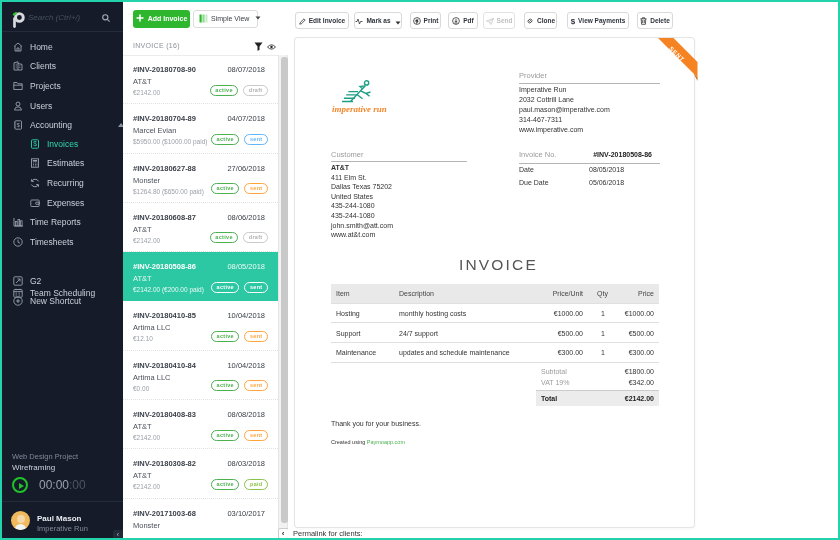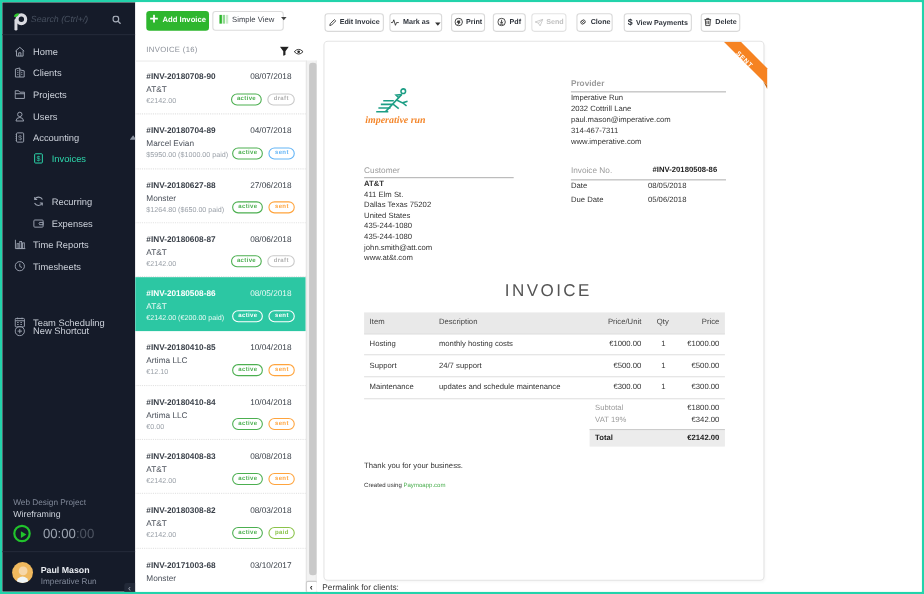--- a/index.html
+++ b/index.html
@@ -72,21 +72,21 @@
 
   
   #paper { position:absolute; left:7px; top:36px; width:399px; height:489px; background:#fff; box-shadow:0 0 0 1px #e4e4e4, 1px 2px 3px rgba(0,0,0,0.04); border-radius:3px; font-size:7px; }
   
   #plogo { position:absolute; left:46px; top:42px; width:33px; height:23px; }
   #pname { position:absolute; left:22px; top:66px; width:85px; text-align:center; font-family:"Liberation Serif", serif; font-style:italic; font-weight:bold; font-size:9px; color:#f4872c; }
   .glabel { font-size:7.5px; color:#9b9b9b; }
   .hr { position:absolute; border-top:1px solid #b5b5b5; }
   .tline { font-size:7px; color:#333; }
   #prov { position:absolute; left:224px; top:33px; width:141px; }
-  #prov .glabel { display:block; line-height:10px;font-weight:bold; }
+  #prov .glabel { display:block; line-height:10px; }
   #cust { position:absolute; left:36px; top:112px; width:140px; }
   #cust .glabel { display:block; line-height:10px; }
   #meta { position:absolute; left:224px; top:112px; width:141px; }
   #meta span { line-height:12px; }
   #invtitle { position:absolute; left:4px; top:217.5px; width:399px; text-align:center; font-size:15.5px; color:#555; letter-spacing:2.2px; }
   #tbl { position:absolute; left:36px; top:246px; width:328px; font-size:7px; color:#333; }
   #tbl .hd { height:16.5px; background:#e9e9e9; color:#444; border-bottom:none; }
   #tbl .tr { position:relative; height:19.7px; border-bottom:1px solid #e0e0e0; }
   #tbl .c1 { position:absolute; left:5px; top:50%; transform:translateY(-50%); }
   #tbl .c2 { position:absolute; left:68px; top:50%; transform:translateY(-50%); }
@@ -155,20 +155,28 @@
       <span class="tx">Accounting</span>
       <span class="caret-up"></span>
     </div>
     <div class="nav sub active" style="top:132px;">
       <svg class="ic" width="10" height="10" viewBox="0 0 10 10">
         <rect x="1.5" y="0.8" width="7" height="8.4" rx="0.8" fill="none" stroke="currentColor" stroke-width="0.9"></rect>
         <text x="3.2" y="7.2" font-size="6.5" fill="currentColor" font-family="Liberation Sans">$</text>
       </svg>
       <span class="tx">Invoices</span>
     </div>
+    <div class="nav sub" style="top:151.6px;">
+      <svg class="ic" width="10" height="10" viewBox="0 0 10 10">
+        <rect x="1.5" y="0.8" width="7" height="8.4" fill="none" stroke="currentColor" stroke-width="0.9"></rect>
+        <rect x="2.8" y="2" width="4.4" height="1.6" fill="currentColor"></rect>
+        <path d="M3 5 H4 M5 5 H6 M7 5 M3 6.5 H4 M5 6.5 H6 M3 8 H4 M5 8 H6 M6.6 5 H7.4 M6.6 6.5 H7.4 M6.6 8 H7.4" stroke="currentColor" stroke-width="0.8"></path>
+      </svg>
+      <span class="tx">Estimates</span>
+    </div>
     <div class="nav sub" style="top:171.2px;">
       <svg class="ic" width="10" height="10" viewBox="0 0 10 10">
         <path d="M8.6 3.4 A4 4 0 0 0 1.6 3.2 M1.4 6.6 A4 4 0 0 0 8.4 6.8" fill="none" stroke="currentColor" stroke-width="1"></path>
         <path d="M1.6 1.2 V3.4 H3.8 M8.4 8.8 V6.6 H6.2" fill="none" stroke="currentColor" stroke-width="1"></path>
       </svg>
       <span class="tx">Recurring</span>
     </div>
     <div class="nav sub" style="top:190.8px;">
       <svg class="ic" width="10" height="10" viewBox="0 0 10 10">
         <rect x="0.8" y="2" width="8.4" height="6.5" rx="0.8" fill="none" stroke="currentColor" stroke-width="0.9"></rect>
@@ -192,20 +200,27 @@
       </svg>
       <span class="tx">Timesheets</span>
     </div>
     <div class="nav" style="top:249.6px;margin-top:32px;">
       <svg class="ic" width="10" height="10" viewBox="0 0 10 10">
         <rect x="0.8" y="1.5" width="8.4" height="7.7" rx="0.8" fill="none" stroke="currentColor" stroke-width="0.9"></rect>
         <path d="M0.8 3.6 H9.2 M3 0.8 V2.2 M7 0.8 V2.2" stroke="currentColor" stroke-width="0.9" fill="none"></path>
         <path d="M2.5 5.2 H4 M5.5 5.2 H7 M2.5 7 H4 M5.5 7 H7" stroke="currentColor" stroke-width="0.8"></path>
       </svg>
       <span class="tx">Team Scheduling</span>
+    </div>
+    <div class="nav" style="top:269.2px;">
+      <svg class="ic" width="10" height="10" viewBox="0 0 10 10">
+        <rect x="0.8" y="0.8" width="8.4" height="8.4" rx="1" fill="none" stroke="currentColor" stroke-width="0.9"></rect>
+        <path d="M3 7 L7 3 M7 3 H4.5 M7 3 V5.5" fill="none" stroke="currentColor" stroke-width="0.9"></path>
+      </svg>
+      <span class="tx">G2</span>
     </div>
     <div class="nav" style="top:288.8px;">
       <svg class="ic" width="10" height="10" viewBox="0 0 10 10">
         <circle cx="5" cy="5" r="4.2" fill="none" stroke="currentColor" stroke-width="0.9"></circle>
         <path d="M5 3 V7 M3 5 H7" stroke="currentColor" stroke-width="0.9"></path>
       </svg>
       <span class="tx">New Shortcut</span>
     </div>
     <div id="proj1">Web Design Project</div>
     <div id="proj2">Wireframing</div>

